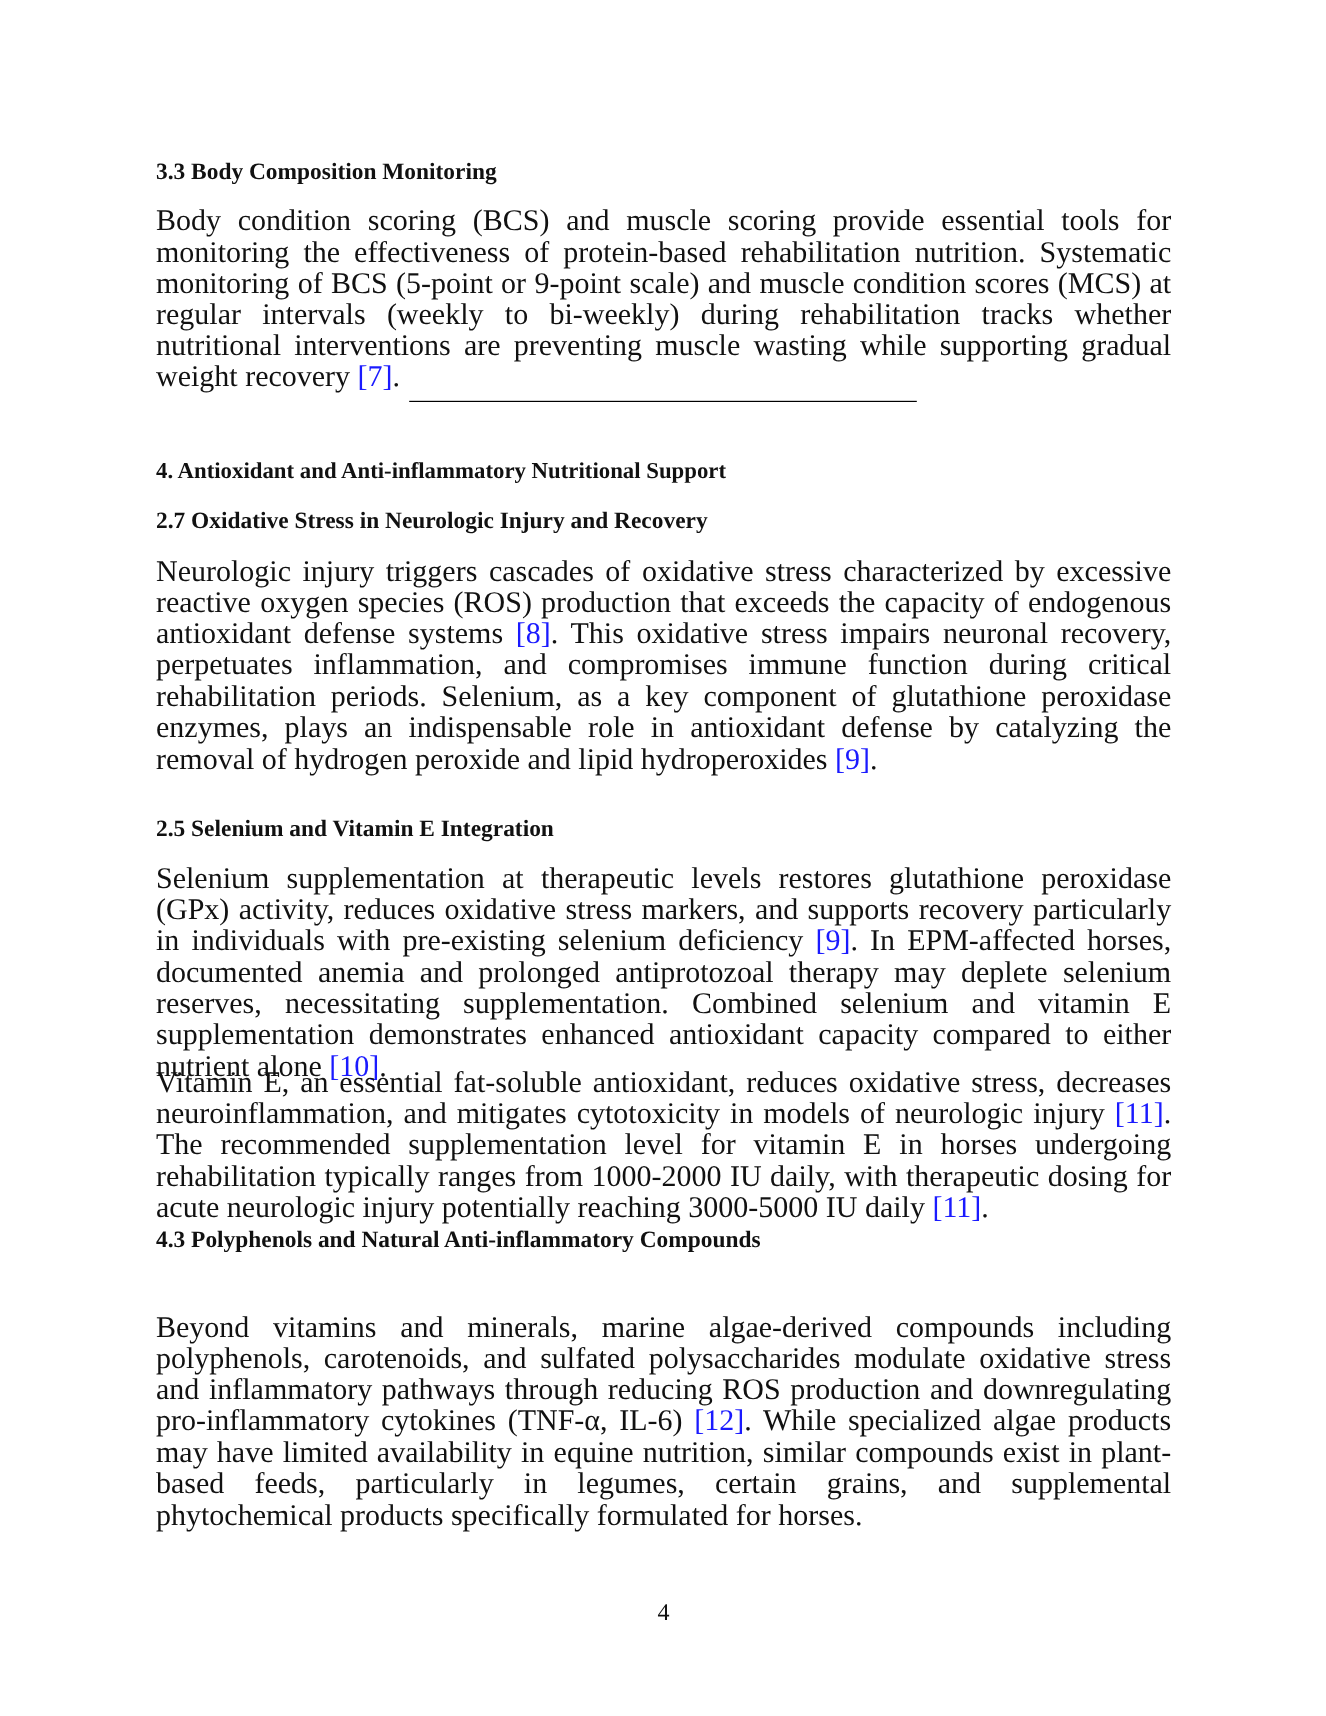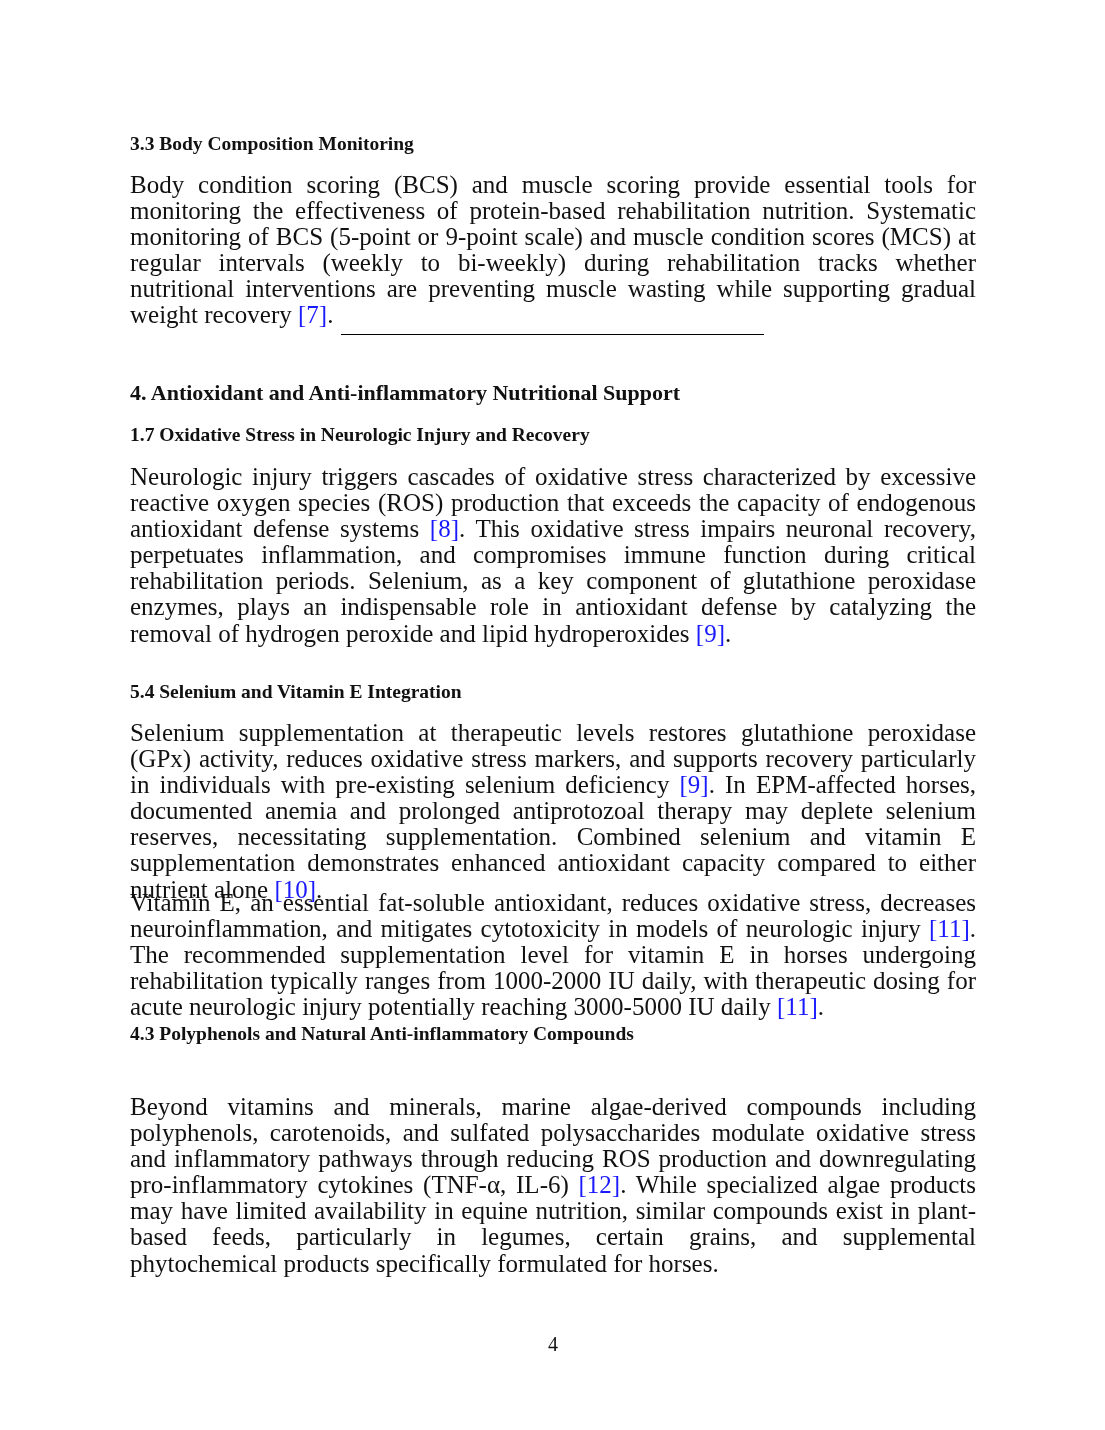--- a/index.html
+++ b/index.html
@@ -1,42 +1,42 @@
 <!DOCTYPE html>
 <html><head>
 <meta charset="utf-8">
 <style>
   html, body { margin: 0; padding: 0; background: #ffffff; }
   body { width: 1105px; height: 1430px; position: relative; overflow: hidden;
          font-family: "Liberation Serif", "DejaVu Serif", serif; color: #111; }
   .page { position: absolute; left: 130px; top: 0; width: 846px; }
   .h3 { position: absolute; left: 0; font-weight: bold; font-size: 19.5px; line-height: 24px; margin: 0; white-space: nowrap; }
-  .h2 { position: absolute; left: 0; font-weight: bold; font-size: 22px; line-height: 30px; margin: 0; white-space: nowrap; }
+  .h2 { position: absolute; left: 0; font-weight: bold; font-size: 19px; line-height: 30px; margin: 0; white-space: nowrap; }
   .para { position: absolute; left: 0; width: 846px; font-size: 25px; line-height: 26.1px;
           text-align: justify; margin: 0; hyphens: manual; }
   .cite { color: #1a1aff; }
   .rule { position: absolute; left: 211px; width: 423px; top: 334px; height: 0; border-top: 1.3px solid #000; }
   .pagenum { position: absolute; left: 0; width: 846px; text-align: center; top: 1333px; font-size: 20px; }
 </style>
 </head>
 <body>
 
 <div class="page">
 
   <h3 class="h3" style="top:132px">3.3 Body Composition Monitoring</h3>
   <p class="para" style="top:172px"><span>Body condition scoring (BCS) and muscle scoring provide essential tools for monitoring the effectiveness of protein-based rehabilitation nutrition. Systematic monitoring of BCS (5-point or 9-point scale) and muscle condition scores (MCS) at regular intervals (weekly to bi-weekly) during rehabilitation tracks whether nutritional interventions are preventing muscle wasting while supporting gradual weight recovery </span><a class="cite">[7]</a><span>.</span></p>
 
   <div class="rule"></div>
 
   <h2 class="h2" style="top:378px">4. Antioxidant and Anti-inflammatory Nutritional Support</h2>
 
-  <h3 class="h3" style="top:423px">1.7 Oxidative Stress in Neurologic Injury and Recovery</h3>
+  <h3 class="h3" style="top:423px">2.7 Oxidative Stress in Neurologic Injury and Recovery</h3>
   <p class="para" style="top:464px"><span>Neurologic injury triggers cascades of oxidative stress characterized by excessive reactive oxygen species (ROS) production that exceeds the capacity of endogenous antioxidant de­fense systems </span><a class="cite">[8]</a><span>. This oxidative stress impairs neuronal recovery, perpetuates inflamma­tion, and compromises immune function during critical rehabilitation periods. Selenium, as a key component of glutathione peroxidase enzymes, plays an indispensable role in antioxidant defense by catalyzing the removal of hydrogen peroxide and lipid hydroper­oxides </span><a class="cite">[9]</a><span>.</span></p>
 
-  <h3 class="h3" style="top:680px">5.4 Selenium and Vitamin E Integration</h3>
+  <h3 class="h3" style="top:680px">2.5 Selenium and Vitamin E Integration</h3>
   <p class="para" style="top:720px"><span>Selenium supplementation at therapeutic levels restores glutathione peroxidase (GPx) ac­tivity, reduces oxidative stress markers, and supports recovery particularly in individuals with pre-existing selenium deficiency </span><a class="cite">[9]</a><span>. In EPM-affected horses, documented anemia and prolonged antiprotozoal therapy may deplete selenium reserves, necessitating supple­mentation. Combined selenium and vitamin E supplementation demonstrates enhanced antioxidant capacity compared to either nutrient alone </span><a class="cite">[10]</a><span>.</span></p>
 
   <p class="para" style="top:890px"><span>Vitamin E, an essential fat-soluble antioxidant, reduces oxidative stress, decreases neu­roinflammation, and mitigates cytotoxicity in models of neurologic injury </span><a class="cite">[11]</a><span>. The rec­ommended supplementation level for vitamin E in horses undergoing rehabilitation typi­cally ranges from 1000-2000 IU daily, with therapeutic dosing for acute neurologic injury potentially reaching 3000-5000 IU daily </span><a class="cite">[11]</a><span>.</span></p>
 
   <h3 class="h3" style="top:1022px">4.3 Polyphenols and Natural Anti-inflammatory Compounds</h3>
   <p class="para" style="top:1094px"><span>Beyond vitamins and minerals, marine algae-derived compounds including polyphenols, carotenoids, and sulfated polysaccharides modulate oxidative stress and inflammatory pathways through reducing ROS production and downregulating pro-inflammatory cy­tokines (TNF-α, IL-6) </span><a class="cite">[12]</a><span>. While specialized algae products may have limited avail­ability in equine nutrition, similar compounds exist in plant-based feeds, particularly in legumes, certain grains, and supplemental phytochemical products specifically formu­lated for horses.</span></p>
 
   <div class="pagenum">4</div>
 </div>
 

